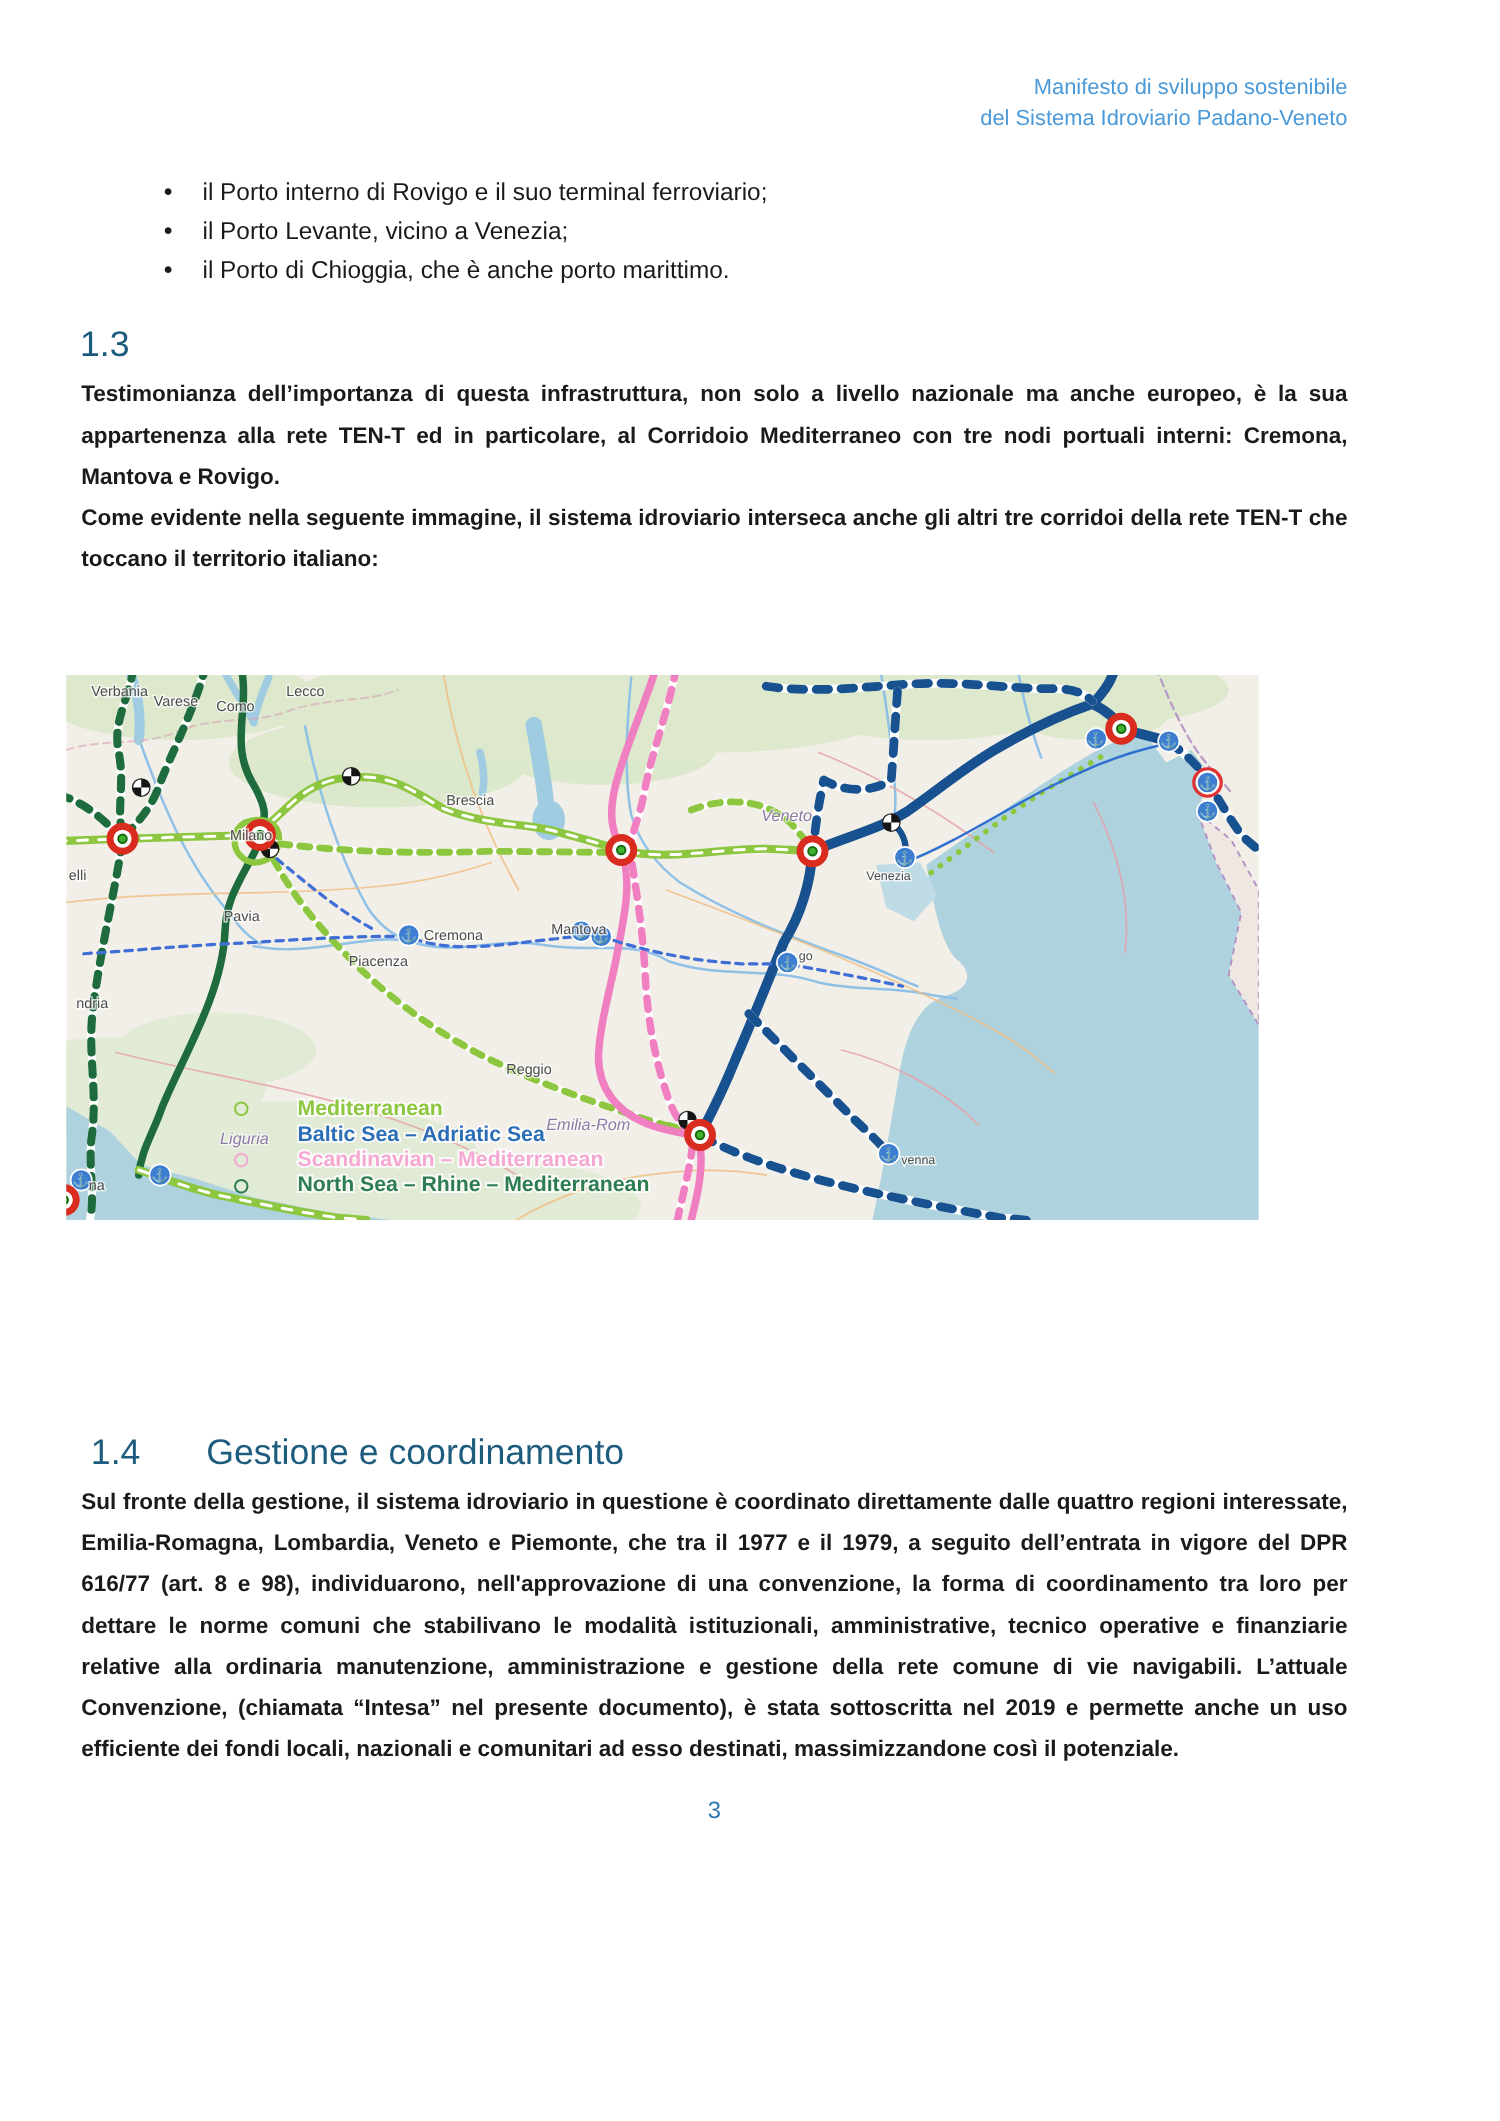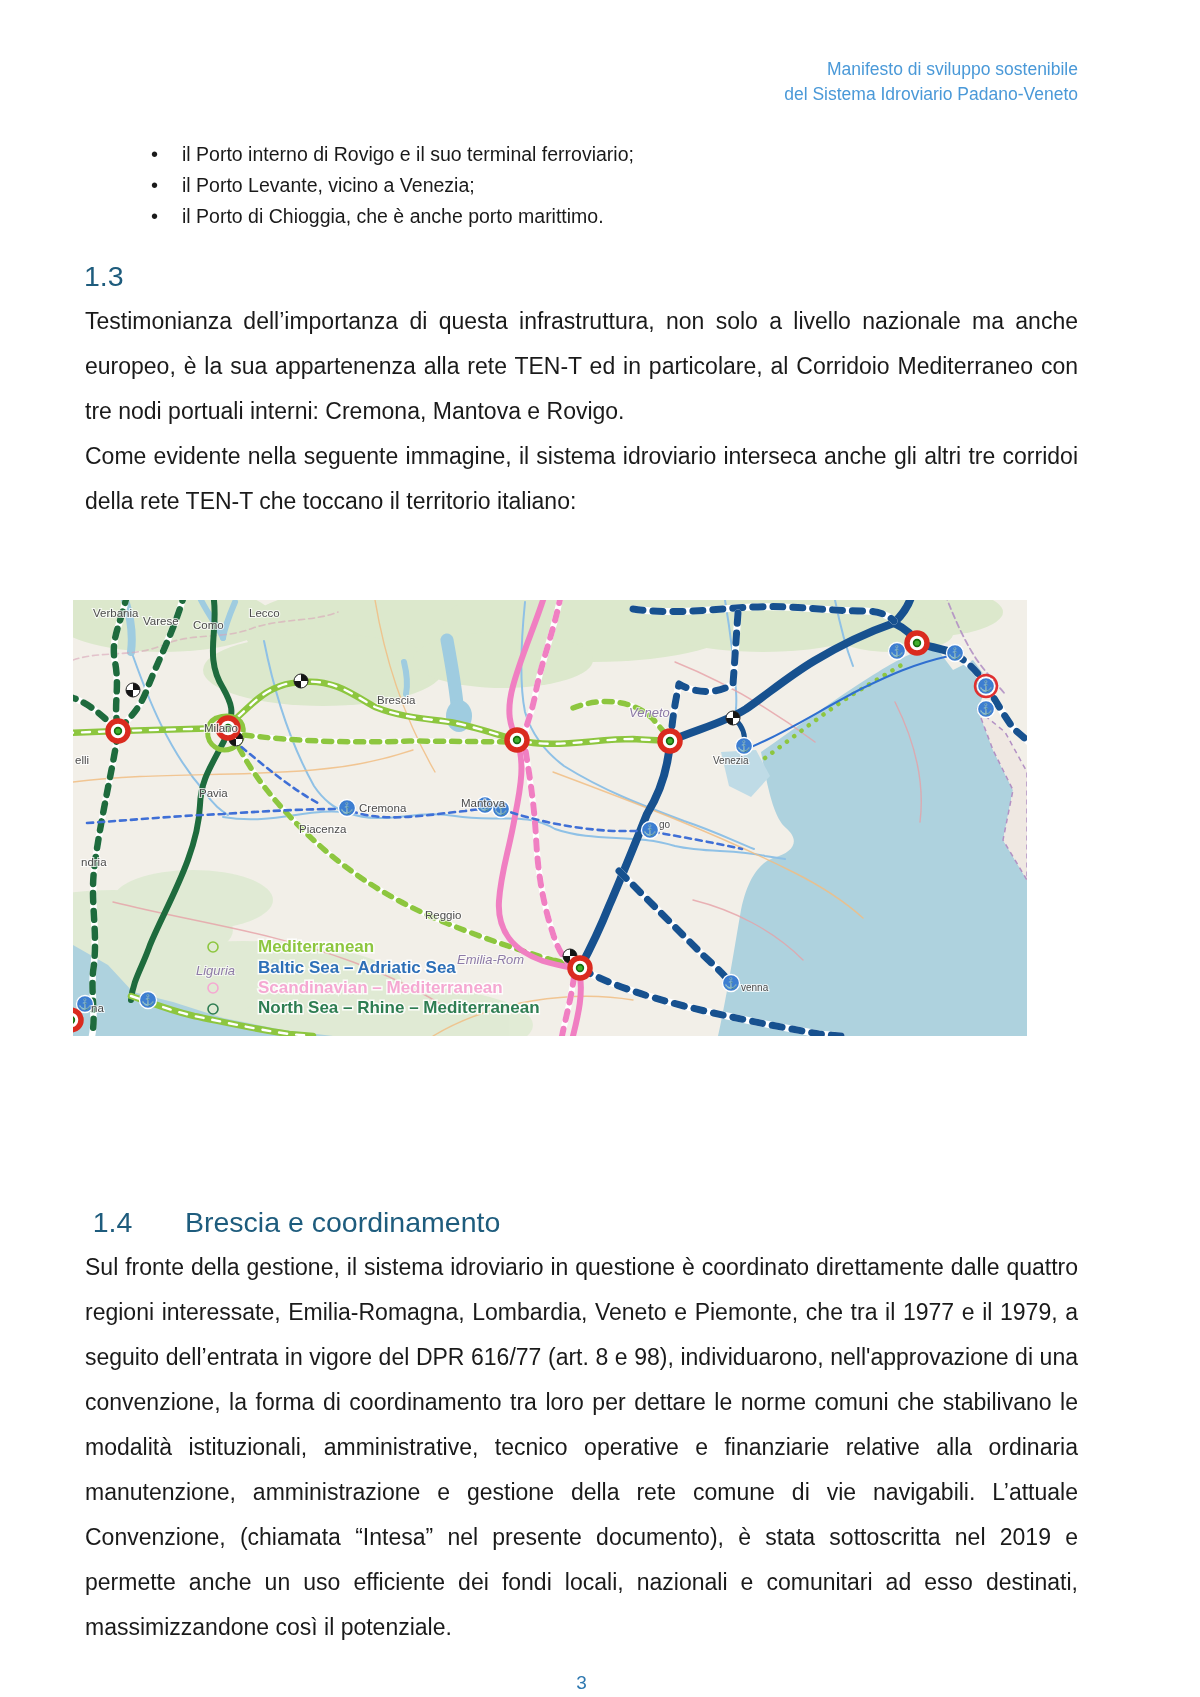--- a/index.html
+++ b/index.html
@@ -1,27 +1,27 @@
 <!DOCTYPE html>
 <html><head>
 <meta charset="utf-8">
 <style>
   html,body{margin:0;padding:0;background:#ffffff;}
   .page{
     width:1200px;height:1697px;position:relative;background:#fff;
     font-family:"Liberation Sans",sans-serif;color:#1a1a1a;
-    box-sizing:border-box;padding:0 122px 0 85px;overflow:hidden;
+    box-sizing:border-box;padding:0 122px 0 65px;overflow:hidden;
   }
   .doc-header{margin-top:57px;text-align:right;font-size:17.5px;line-height:25px;color:#4a99d8;}
   ul.blts{margin:32px 0 0 64px;padding:0;list-style:none;font-size:19.5px;line-height:31px;}
   ul.blts li{position:relative;padding-left:33px;}
   ul.blts li::before{content:"\2022";position:absolute;left:2px;top:0;font-size:20px;}
   h2.sec{display:flex;margin:28px 0 0 -1px;font-size:28.5px;font-weight:400;color:#1e5c7d;line-height:33px;gap:44px;}
   h2.sec .num{width:57px;flex:0 0 auto;}
-  p.body{margin:6px 0 0 0;font-size:23px;line-height:45px;text-align:justify;}
+  p.body{margin:6px 0 0 0;font-size:18px;line-height:33px;text-align:justify;font-weight:bold;}
   p.body.cont{margin-top:0;}
   ul.blts.second{margin-top:2px;}
   .map-wrap{margin:76px 0 0 -12px;width:954px;height:436px;text-align:right;}
   .map-wrap svg{display:block;font-family:"Liberation Sans",sans-serif;}
   h2.sec.s14{margin-top:170px;text-align:center;}
   .pageno{margin-top:22px;text-align:center;font-size:19px;color:#2e78b0;}
   
   .lbl{font-size:11.5px;fill:#4c4c4c;paint-order:stroke;stroke:#ffffff;stroke-opacity:.75;stroke-width:2.2px;}
   .lbl.sm{font-size:10px;}
   .lbl-region{font-style:italic;fill:#8d7aa6;font-size:13px;paint-order:stroke;stroke:#ffffff;stroke-opacity:.6;stroke-width:2px;}
@@ -251,19 +251,19 @@
         <text class="legend-t" x="185" y="352" fill="#8dc63f">Mediterranean</text>
         <text class="legend-t" x="185" y="373" fill="#2d6fb7">Baltic Sea – Adriatic Sea</text>
         <text class="legend-t" x="185" y="393" fill="#f5a8d2">Scandinavian – Mediterranean</text>
         <text class="legend-t" x="185" y="413" fill="#2e7d52">North Sea – Rhine – Mediterranean</text>
       </g>
     </svg>
   </div>
 
   <h2 class="sec s14">
     <span class="num">1.4</span>
-    <span>Brescia e coordinamento</span>
+    <span>Gestione e coordinamento</span>
   </h2>
   <p class="body">Sul fronte della gestione, il sistema idroviario in questione è coordinato direttamente dalle quattro regioni interessate, Emilia-Romagna, Lombardia, Veneto e Piemonte, che tra il 1977 e il 1979, a seguito dell’entrata in vigore del DPR 616/77 (art. 8 e 98), individuarono, nell'approvazione di una convenzione, la forma di coordinamento tra loro per dettare le norme comuni che stabilivano le modalità istituzionali, amministrative, tecnico operative e finanziarie relative alla ordinaria manutenzione, amministrazione e gestione della rete comune di vie navigabili. L’attuale Convenzione, (chiamata “Intesa” nel presente documento), è stata sottoscritta nel 2019 e permette anche un uso efficiente dei fondi locali, nazionali e comunitari ad esso destinati, massimizzandone così il potenziale.</p>
 
   <div class="pageno">3</div>
 
 </div>
 
 </body></html>

